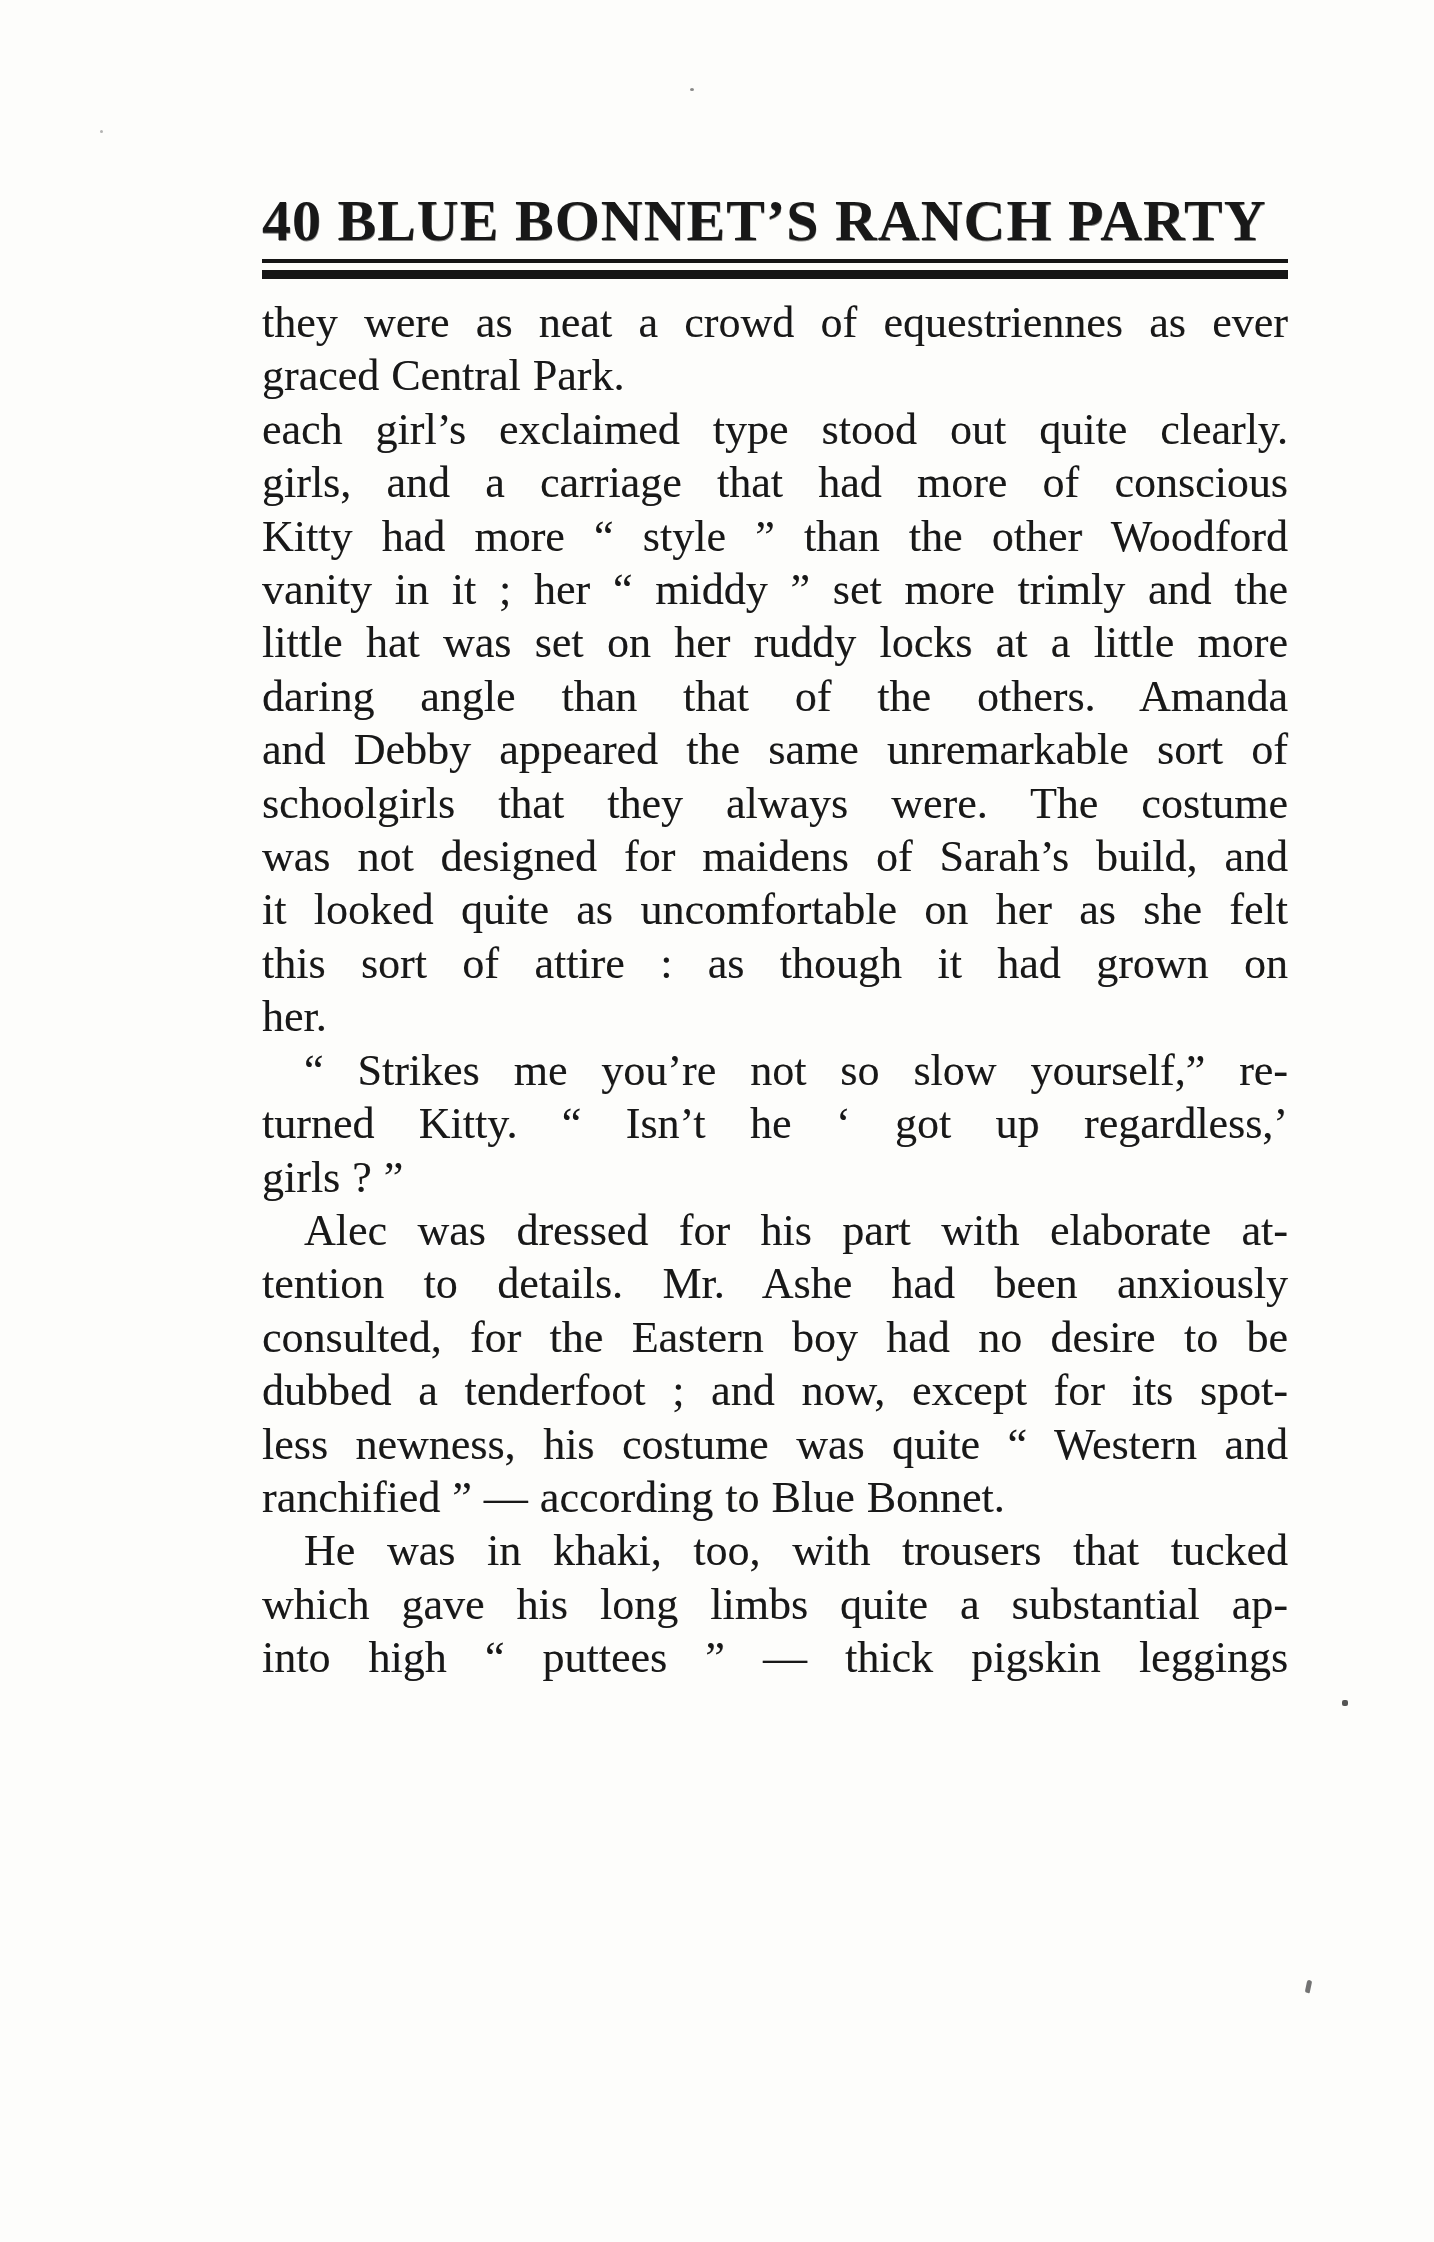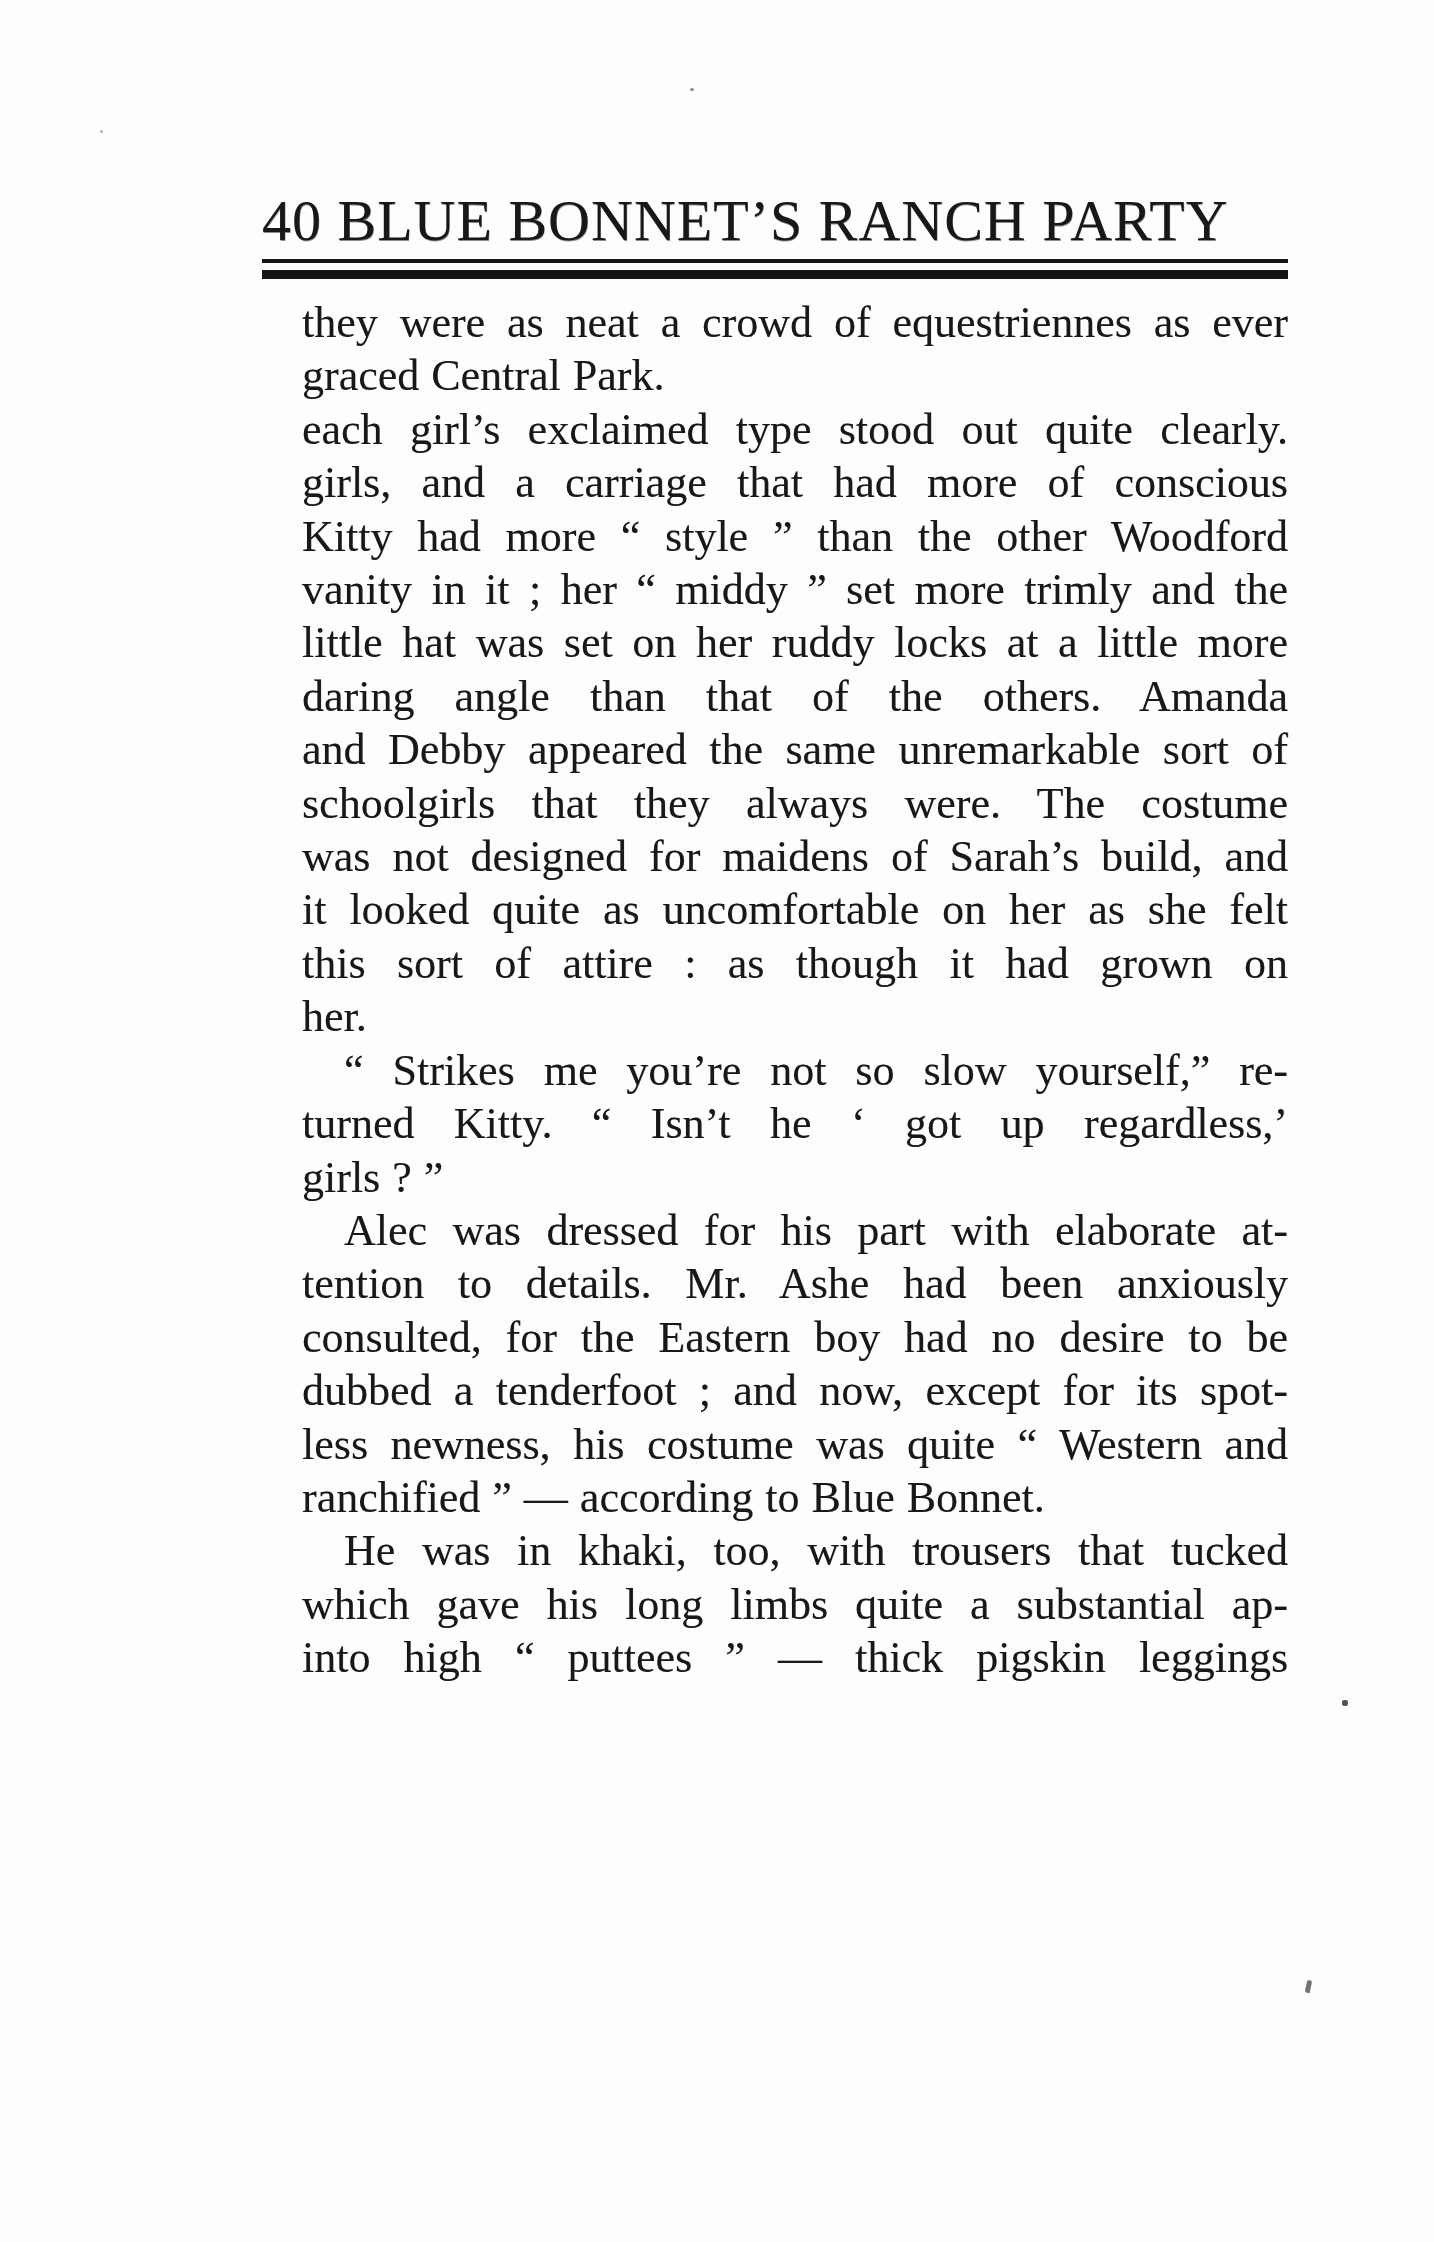--- a/index.html
+++ b/index.html
@@ -6,39 +6,38 @@
   .page{
     position:relative;
     width:1434px;height:2242px;
     background:#fdfdfb;
     overflow:hidden;
     font-family:"Liberation Serif","DejaVu Serif",serif;
     color:#181818;
   }
   .header{
     position:absolute;left:262px;top:190px;width:1026px;
-    font-size:58px;font-weight:normal;line-height:62px;
+    font-size:58px;font-weight:bold;line-height:62px;
     letter-spacing:1px;white-space:nowrap;
     text-align:justify;text-align-last:justify;
     text-shadow:0.4px 0.5px 0 rgba(0,0,0,0.45);
   }
   .header:after{content:"";display:inline-block;width:100%;}
   .rule{position:absolute;left:262px;width:1026px;background:#151515;}
   .rule-thin{top:259px;height:4px;}
   .rule-thick{top:270px;height:9px;}
   .body{
     position:absolute;left:262px;top:296px;width:1026px;
     font-size:44px;line-height:53.4px;
     text-shadow:0.3px 0.4px 0 rgba(0,0,0,0.35);
   }
   .line{
     text-align:justify;
     text-align-last:justify;
     word-spacing:1px;
-    margin-left:40px;
   }
   .line.ind{text-indent:42px;}
   .line.pend{text-align-last:left;}
   .speck{position:absolute;background:#2a2a2a;border-radius:50%;}
   .speck1{left:690px;top:88px;width:4px;height:3px;opacity:.55;}
   .speck2{left:100px;top:130px;width:3px;height:3px;opacity:.35;}
   .speck3{left:1342px;top:1700px;width:6px;height:6px;opacity:.8;border-radius:2px;}
   .speck4{left:1306px;top:1980px;width:5px;height:13px;opacity:.65;
           border-radius:3px 3px 1px 3px;transform:rotate(12deg);}
 </style>

